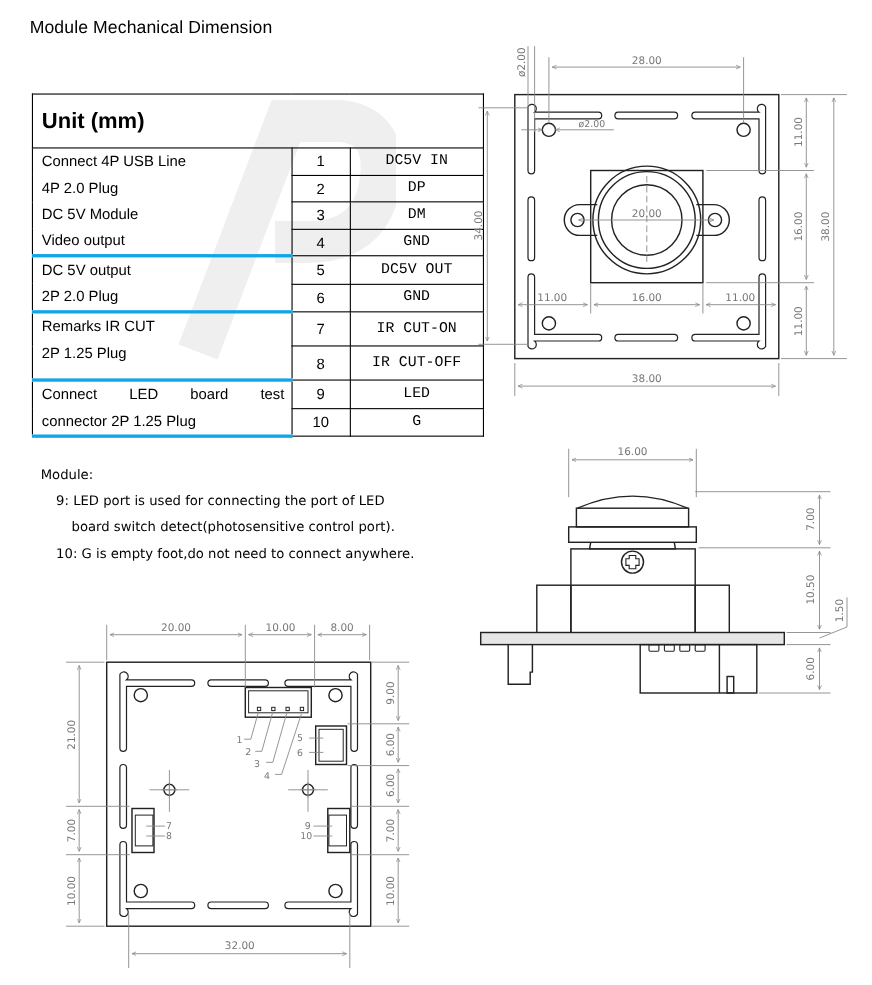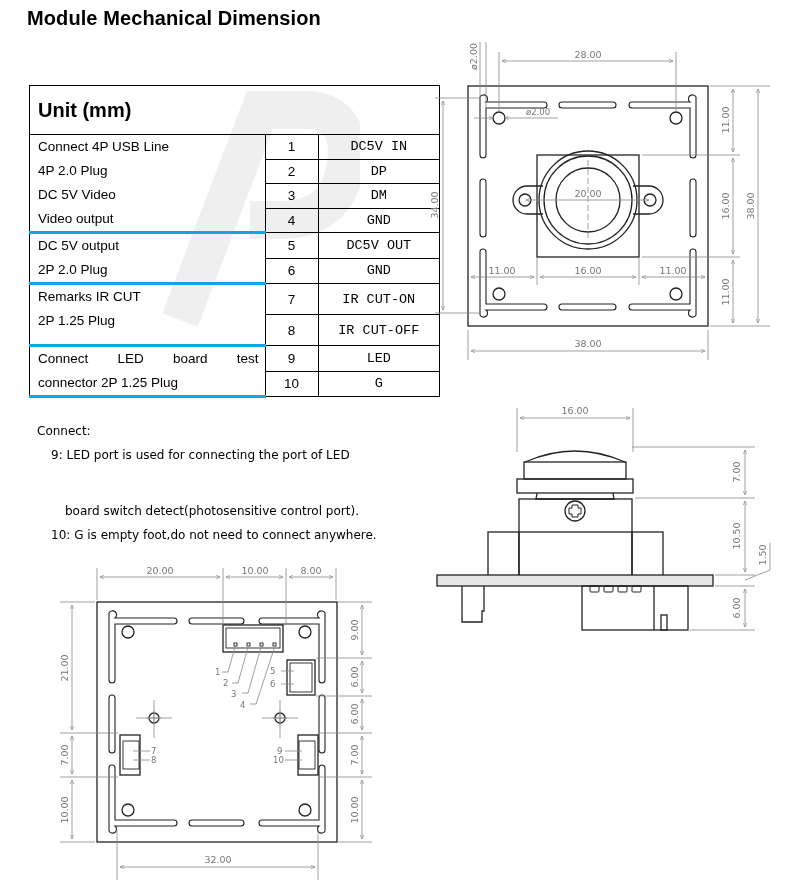--- a/index.html
+++ b/index.html
@@ -1,28 +1,28 @@
 <!DOCTYPE html>
 <html><head>
 <meta charset="utf-8">
 <style>
   html, body { margin:0; padding:0; background:#ffffff; }
   body { width:793px; height:895px; position:relative; overflow:hidden; font-family:"DejaVu Sans", sans-serif; color:#000; }
-  .title { position:absolute; left:27px; top:7px; font-size:20px; font-weight:bold; font-family:"Liberation Sans", sans-serif; letter-spacing:0.1px; }
+  .title { position:absolute; left:27px; top:17px; font-size:16px; font-weight:normal; font-family:"Liberation Sans", sans-serif; letter-spacing:0.1px; }
   table.pins { position:absolute; left:29px; top:85px; width:411px; border-collapse:collapse; font-family:"Liberation Sans", sans-serif; font-size:13.5px; }
   table.pins td { border:1px solid #000; padding:0; }
   table.pins td.unit { height:48px; font-size:20px; font-weight:bold; padding-left:8px; }
   table.pins td.desc { padding-left:8px; vertical-align:top; line-height:24px; border-bottom:3px solid #0ea5e9; }
   table.pins td.desc .line { display:block; }
   table.pins td.desc.just .line { text-align:justify; text-align-last:justify; padding-right:6px; }
   table.pins td.num { width:52px; text-align:center; height:23px; }
   table.pins td.sig { text-align:center;font-family:Liberation Mono, monospace; }
   .remarks { position:absolute; left:37px; top:419px; font-family:"DejaVu Sans", sans-serif; font-size:12px; line-height:24px; }
   .remarks .r1 { padding-left:14px; }
-  .remarks .r2 { padding-left:28px;margin-top:32px; }
+  .remarks .r2 { padding-left:28px; }
   .watermark { position:absolute; left:140px; top:70px; width:220px; height:260px; opacity:0.06; pointer-events:none; }
   svg text { font-family:"DejaVu Sans", sans-serif; fill:#777; }
   .drw { position:absolute; left:0; top:0; }
 </style>
 </head>
 <body>
 
 <div class="title">Module Mechanical Dimension</div>
 
 <svg class="watermark" viewBox="0 0 220 260">
@@ -32,21 +32,21 @@
 <table class="pins">
   <tbody>
       <tr>
         <td colspan="3" class="unit">Unit (mm)</td>
       </tr>
 
   <tr>
     <td rowspan="4" class="desc">
       <span class="line">Connect 4P USB Line</span>
       <span class="line">4P 2.0 Plug</span>
-      <span class="line">DC 5V Video</span>
+      <span class="line">DC 5V Module</span>
       <span class="line">Video output</span>
     </td>
     <td class="num">1</td>
     <td class="sig">DC5V IN</td>
   </tr>
   <tr>
         <td class="num">2</td>
         <td class="sig">DP</td>
       </tr>
   <tr>
@@ -93,21 +93,21 @@
     <td class="sig">LED</td>
   </tr>
   <tr>
         <td class="num">10</td>
         <td class="sig">G</td>
       </tr>
 </tbody>
   </table>
 
 <div class="remarks">
-  <div>Connect:</div>
+  <div>Module:</div>
   <div class="r1">9: LED port is used for connecting the port of LED</div>
   <div class="r2">board switch detect(photosensitive control port).</div>
   <div class="r1">10: G is empty foot,do not need to connect anywhere.</div>
 </div>
 
 <svg class="drw" width="793" height="895">
   <defs>
     <marker id="ar" markerWidth="6" markerHeight="6" refX="5" refY="3" orient="auto">
         <path d="M0,0.8 L5,3 L0,5.2" fill="none" stroke="#888" stroke-width="0.8"></path>
       </marker>

